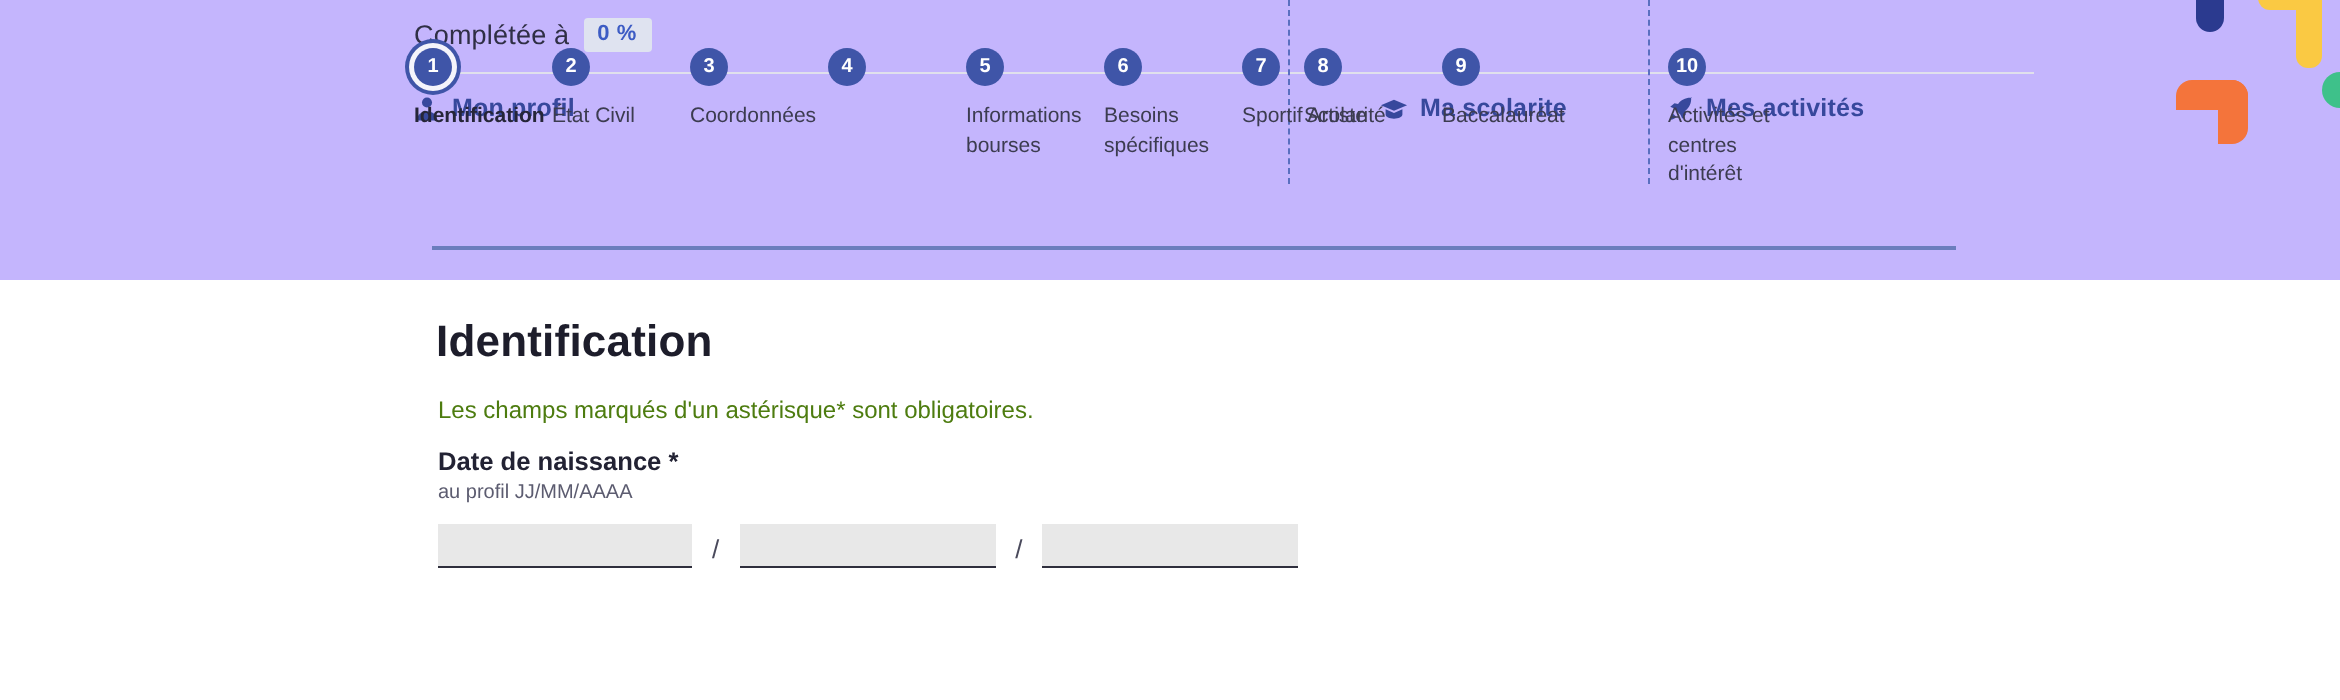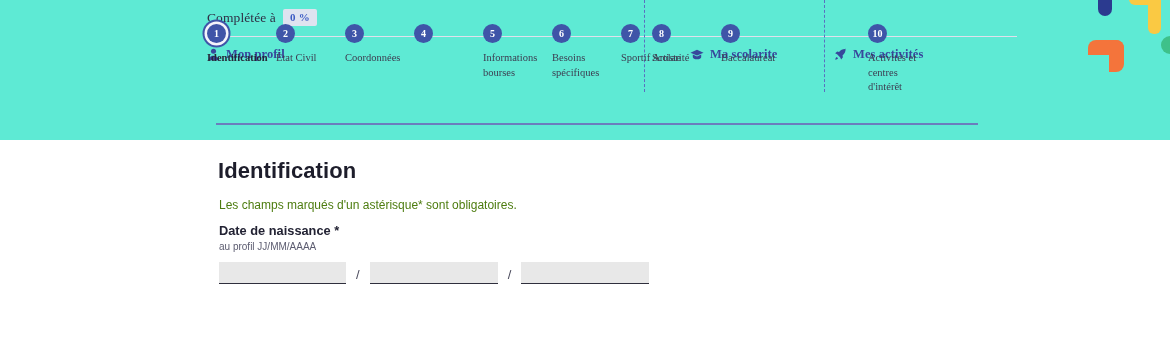--- a/index.html
+++ b/index.html
@@ -16,24 +16,23 @@
     color: #262638;
     position: relative;
   }
 
   
   .header-band {
     position: absolute;
     left: 0; top: 0;
     width: 1170px;
     height: 140px;
-    background: #5eead4;
+    background: #c4b5fd;
     box-shadow: 0 2px 5px rgba(60,60,110,0.07);
     overflow: hidden;
-    font-family: Liberation Serif, serif;
   }
 
   
   .deco { position: absolute; }
   .deco-navy {
     width: 14px; height: 22px;
     background: #2b3a8f;
     border-radius: 0 0 8px 8px;
     left: 1098px; top: -6px;
   }
@@ -148,21 +147,21 @@
   }
 
   
   .steps {
     position: absolute;
     top: 24px;
     display: flex;
   }
   .steps-profil   { left: 207px; }
   .steps-scolar   { left: 652px; }
-  .steps-activite { left: 868px; align-items: center; }
+  .steps-activite { left: 834px; align-items: center; }
 
   .step {
     position: relative;
     width: 69px;
   }
   .step-wide { width: 90px; }
 
   .circle {
     width: 19px; height: 19px;
     border-radius: 50%;

